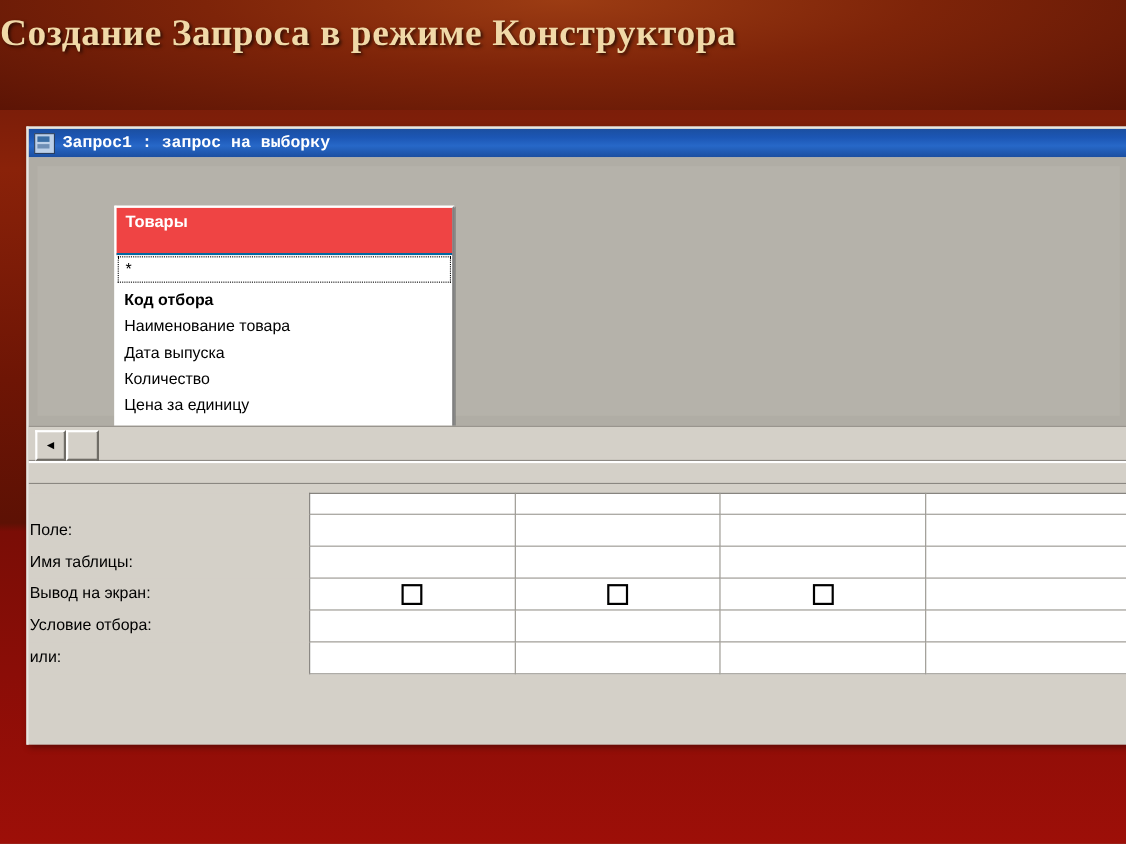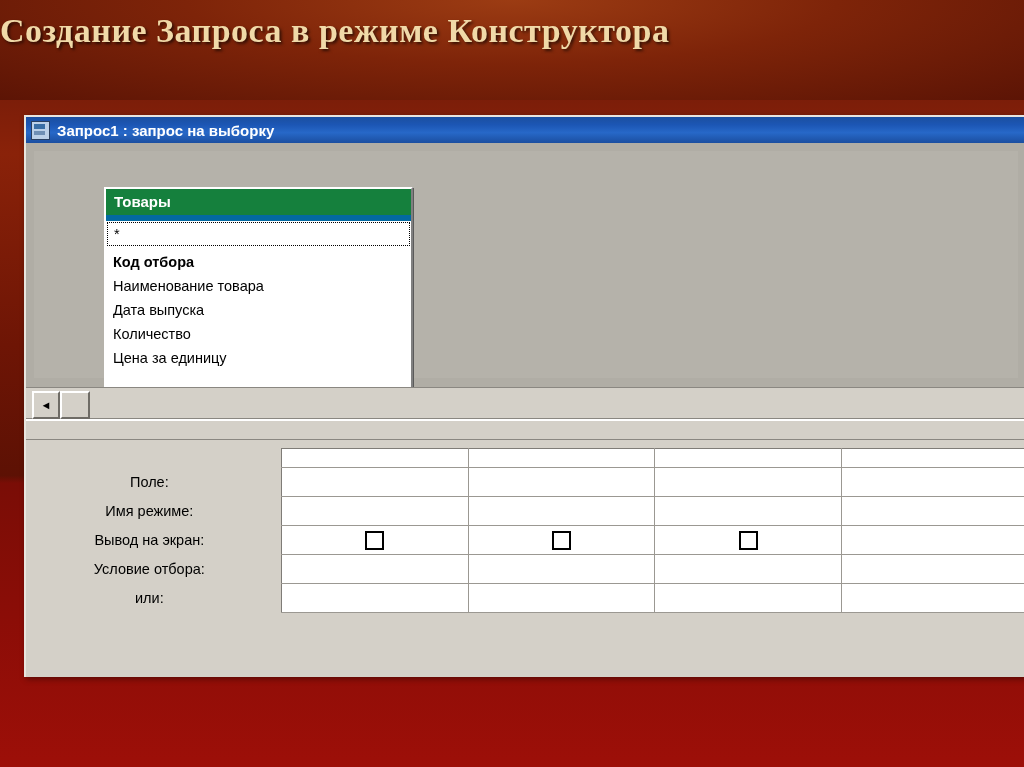--- a/index.html
+++ b/index.html
@@ -82,21 +82,21 @@
     width: 11px; height: 5px;
     background: #3a6ea5;
   }
   .titlebar .win-icon::after {
     content: "";
     position: absolute;
     left: 2px; top: 9px;
     width: 11px; height: 4px;
     background: #6f8fb5;
   }
-  .titlebar-text { white-space: nowrap; }
+  .titlebar-text { white-space: nowrap; font-family: Liberation Mono, monospace; }
 
   
   .upper-pane {
     position: relative;
     height: 275px;
     background: #b0ada5;
     border-bottom: 1px solid #8a8781;
   }
   .upper-pane .inner {
     position: absolute;
@@ -109,26 +109,26 @@
     position: absolute;
     left: 78px;
     top: 44px;
     width: 305px;
     background: #ffffff;
     border: 2px solid;
     border-color: #ffffff #808080 #808080 #ffffff;
     box-shadow: 1px 1px 0 #5a5a5a;
   }
   .field-list-title {
-    background: #15803d;
+    background: #ef4444;
     color: #ffffff;
     font-size: 15px;
     font-weight: bold;
-    padding: 4px 8px 5px 8px;
-    border-bottom: 6px solid #0369a1;
+    padding: 4px 8px 20px 8px;
+    border-bottom: 2px solid #0369a1;
   }
   .field-list-items {
     background: #ffffff;
     padding: 0;
     height: 180px;
     overflow: hidden;
   }
   .field-item {
     font-size: 14.5px;
     color: #000000;
@@ -206,21 +206,21 @@
     position: absolute;
     left: 0;
     top: 8px;
     width: 100%;
     border-collapse: collapse;
     font-size: 14.5px;
   }
   .qbe tr { height: 29px; }
   .qbe td.rowhdr {
     width: 270px;
-    text-align: center;
+    text-align: left;
     padding-right: 9px;
     color: #000000;
     background: #d4d0c8;
     border: none;
     white-space: nowrap;
   }
   .qbe td.cell {
     background: #ffffff;
     border: 1px solid #9b9892;
     border-top-color: #7f7c77;
@@ -294,21 +294,21 @@
 
         <tr>
           <td class="rowhdr">Поле:</td>
           <td class="cell"></td>
           <td class="cell"></td>
           <td class="cell"></td>
           <td class="cell"></td>
         </tr>
 
         <tr>
-          <td class="rowhdr">Имя режиме:</td>
+          <td class="rowhdr">Имя таблицы:</td>
           <td class="cell"></td>
           <td class="cell"></td>
           <td class="cell"></td>
           <td class="cell"></td>
         </tr>
 
 
         <tr>
           <td class="rowhdr">Вывод на экран:</td>
           <td class="cell"><span class="checkbox"></span></td>

